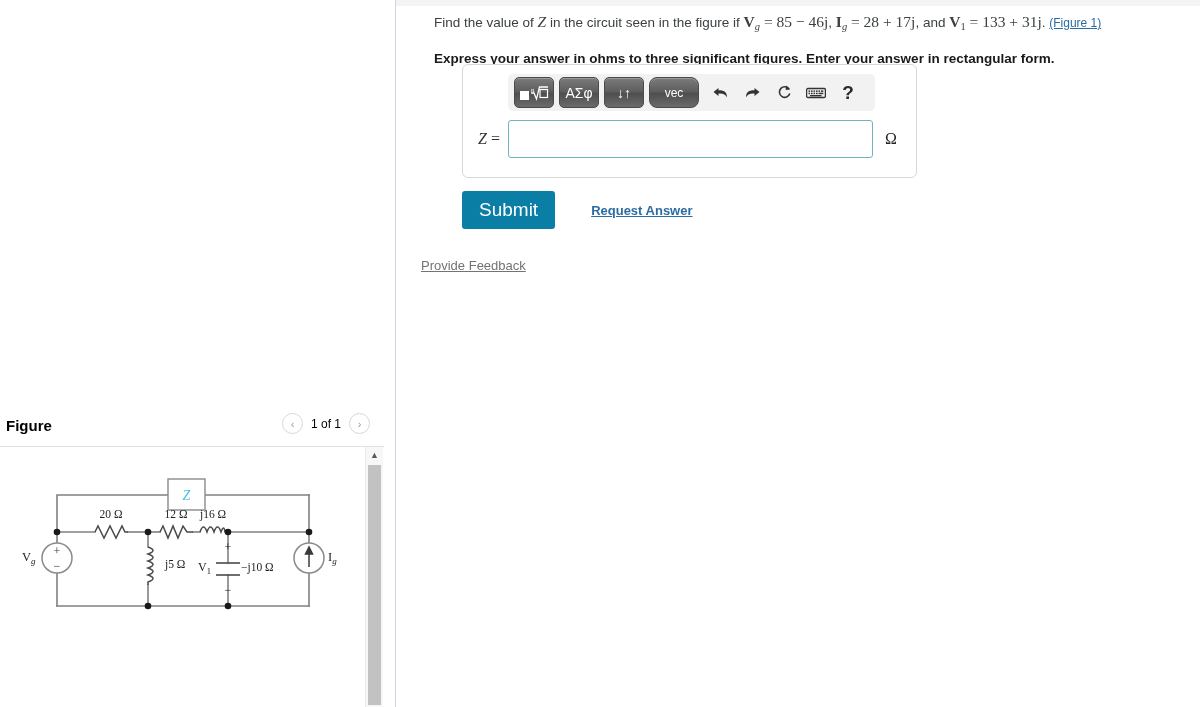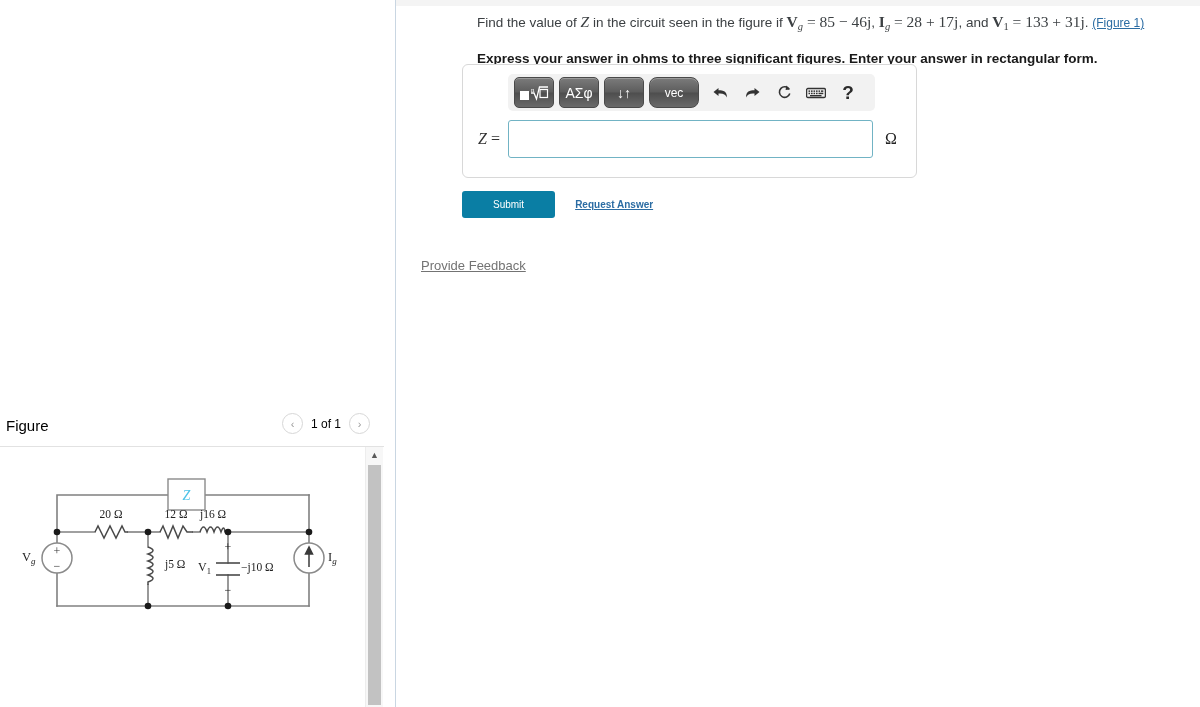--- a/index.html
+++ b/index.html
@@ -28,21 +28,21 @@
   .panel-divider {
     position: absolute;
     top: 0; left: 395px;
     width: 1px; height: 707px;
     background: #c9d6e2;
   }
 
   
   .question-panel {
     position: absolute;
-    left: 457px; top: 0;
+    left: 414px; top: 0;
     width: 740px;
   }
   .q-line {
     font-size: 13.5px;
     color: #3c4043;
     line-height: 1.5;
     margin: 10px 0 0 20px;
     white-space: nowrap;
   }
   .q-line .mathvar {
@@ -175,29 +175,29 @@
     position: absolute;
     left: 462px; top: 191px;
     display: flex;
     align-items: center;
   }
   .submit-btn {
     background: #0a7ea4;
     color: #ffffff;
     border: none;
     border-radius: 3px;
-    font-size: 10px;
+    font-size: 19px;
     font-family: "Liberation Sans", sans-serif;
-    padding: 8px 31px;
+    padding: 8px 17px;
     cursor: pointer;
   }
   .request-answer {
-    margin-left: 20px;
+    margin-left: 36px;
     color: #2b6ca3;
-    font-size: 10px;
+    font-size: 13px;
     font-weight: bold;
     text-decoration: underline;
     cursor: pointer;
   }
   .provide-feedback {
     position: absolute;
     left: 421px; top: 258px;
     color: #737373;
     font-size: 13px;
     text-decoration: underline;
@@ -207,21 +207,21 @@
   
   .figure-header {
     position: absolute;
     left: 0; top: 405px;
     width: 384px; height: 40px;
     display: flex;
     align-items: center;
   }
   .figure-title {
     font-size: 15px;
-    font-weight: normal;
+    font-weight: bold;
     color: #000;
     margin-left: 6px;
   }
   .pager {
     position: absolute;
     right: 14px; top: 8px;
     display: flex;
     align-items: center;
     gap: 8px;
   }

